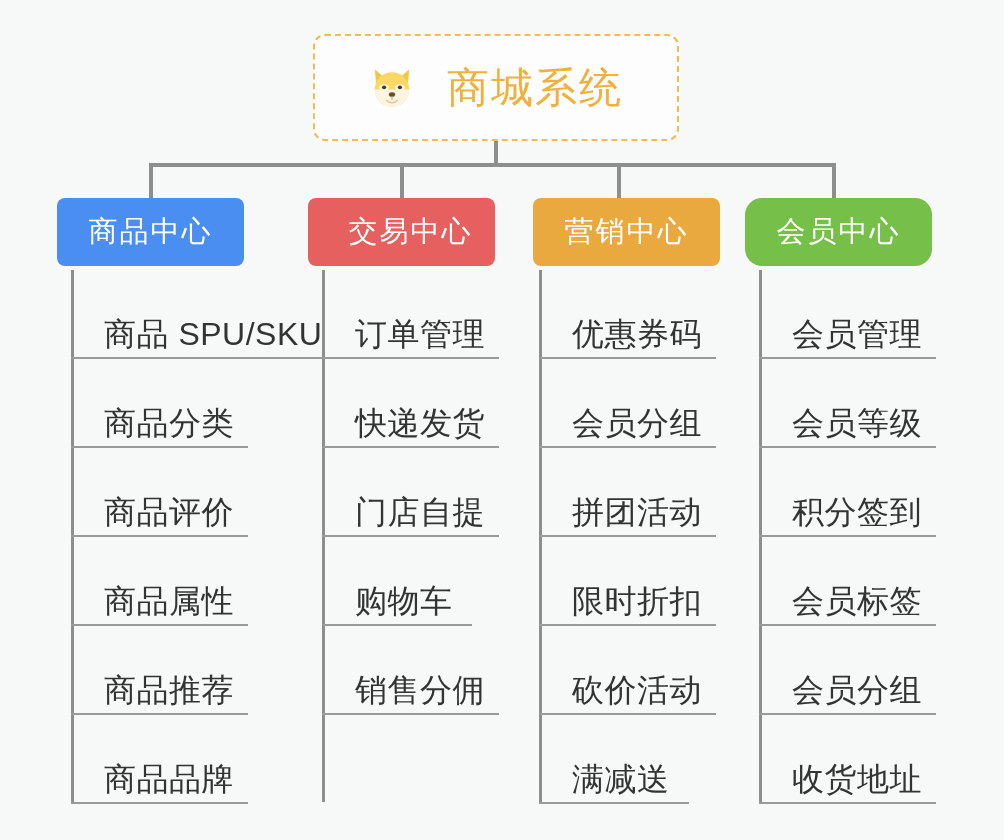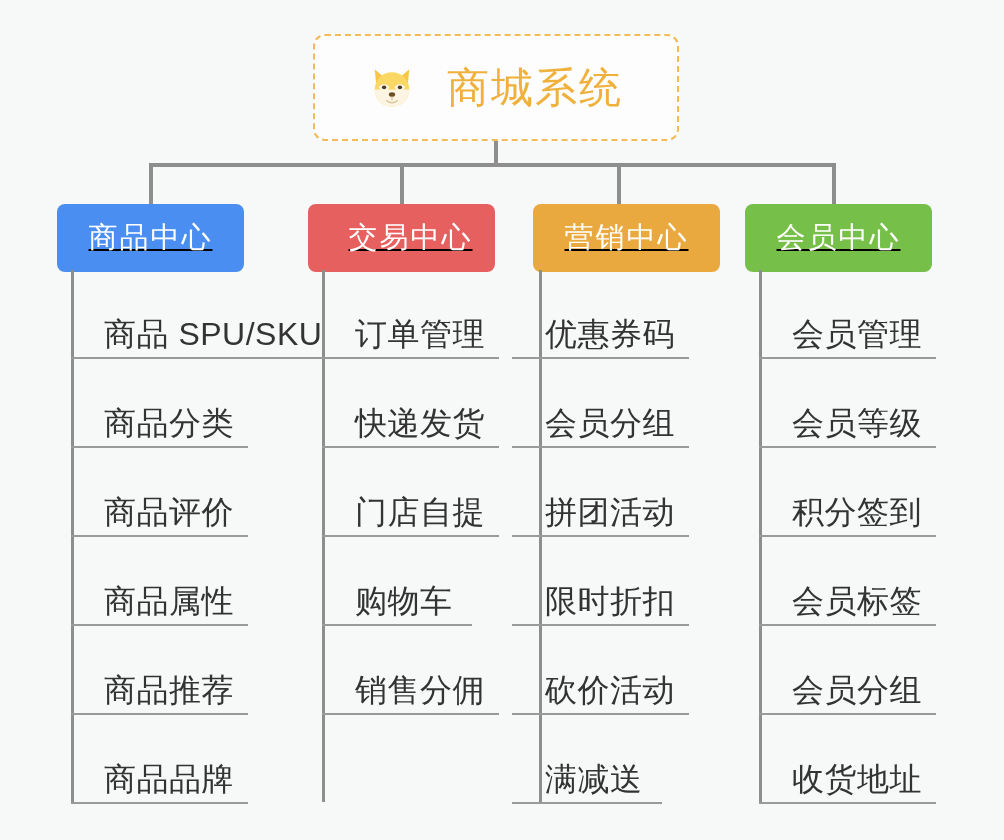--- a/index.html
+++ b/index.html
@@ -76,22 +76,21 @@
     height: 42px;
   }
   .conn-drop.c0 { left: 149px; }
   .conn-drop.c1 { left: 400px; }
   .conn-drop.c2 { left: 617px; }
   .conn-drop.c3 { left: 832px; }
 
   
   .column {
     position: absolute;
-    top: 204px;
-    text-decoration: underline;
+    top: 198px;
   }
   .column.c0 { left: 57px;  }
   .column.c1 { left: 308px; }
   .column.c2 { left: 525px; padding-left: 8px; }
   .column.c3 { left: 745px; }
 
   .cat-header {
     box-sizing: border-box;
     height: 68px;
     border-radius: 8px;
@@ -99,21 +98,21 @@
     align-items: center;
     justify-content: center;
     color: #ffffff;
     font-size: 29px;
     letter-spacing: 2px;
     white-space: nowrap;
   }
   .column.c0 .cat-header { width: 187px; background: #4a8ef2; }
   .column.c1 .cat-header { width: 187px; background: #e5605e; padding-left: 18px; }
   .column.c2 .cat-header { width: 187px; background: #eaa93e; }
-  .column.c3 .cat-header { width: 187px; background: #76c04a; }
+  .column.c3 .cat-header { width: 187px; background: #76c04a; border-radius: 17px; }
 
   
   .trunk {
     position: absolute;
     top: 270px;
     width: 3px;
     background: #8e8e8e;
     height: 532px;
   }
   .trunk.c0 { left: 71px;  }
@@ -121,21 +120,21 @@
   .trunk.c2 { left: 539px; }
   .trunk.c3 { left: 759px; }
 
   
   .leaf-list {
     position: absolute;
     top: 270px;
   }
   .leaf-list.c0 { left: 71px;  }
   .leaf-list.c1 { left: 322px; }
-  .leaf-list.c2 { left: 512px; }
+  .leaf-list.c2 { left: 539px; }
   .leaf-list.c3 { left: 759px; }
 
   .leaf {
     height: 89px;
     box-sizing: border-box;
     display: flex;
     align-items: flex-end;
     border-bottom: 2px solid #9a9a9a;
     width: max-content;
     min-width: 150px;

